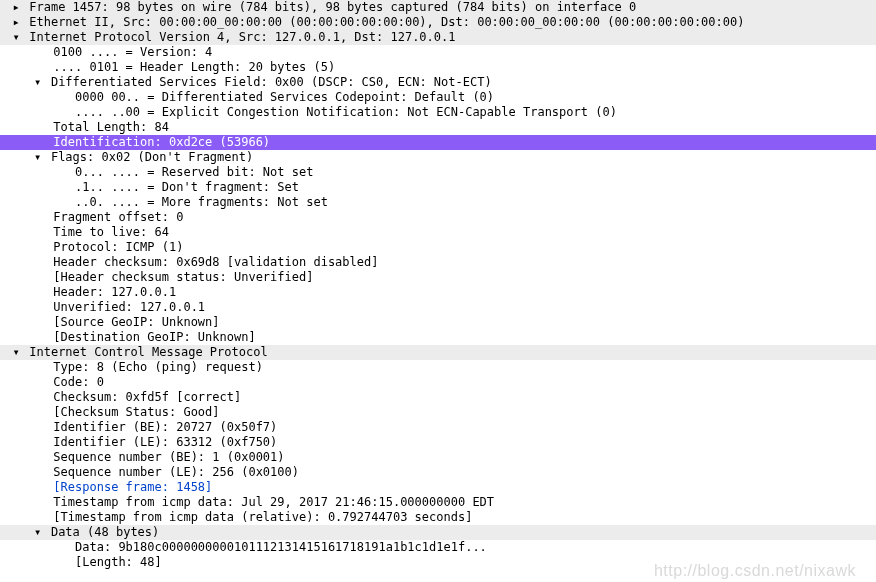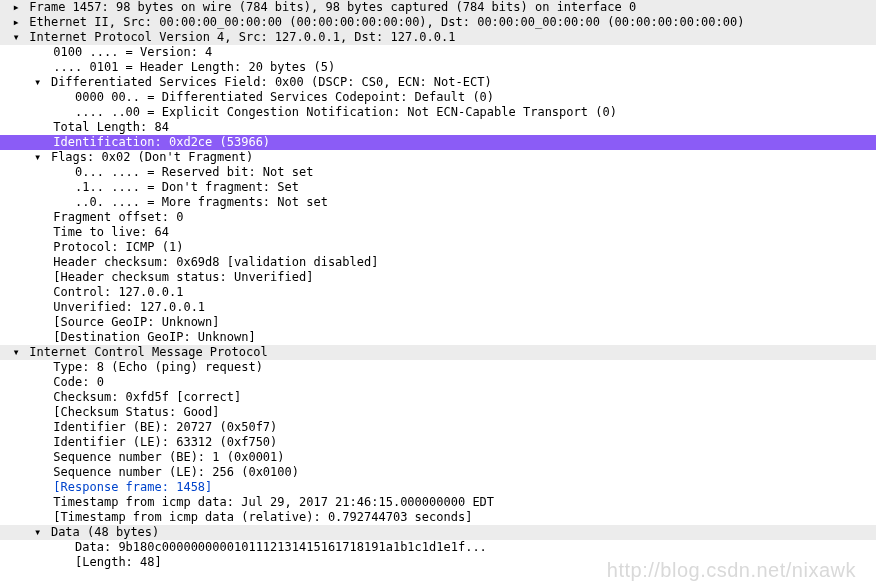--- a/index.html
+++ b/index.html
@@ -25,21 +25,21 @@
     color: #ffffff;
   }
   .tw { display:inline-block; width:12px; text-align:center; }
   .link { color:#0044cc; }
   .watermark {
     position: absolute;
     right: 20px;
     bottom: 4px;
     color: #d9d9d9;
     font-family: Arial, sans-serif;
-    font-size: 20px;
+    font-size: 16px;
     letter-spacing: 0.5px;
   }
 </style>
 </head>
 <body>
 
 <div class="row hdr"><span class="tw">▸</span> <span>Frame 1457: 98 bytes on wire (784 bits), 98 bytes captured (784 bits) on interface 0</span></div>
 <div class="row hdr"><span class="tw">▸</span> <span>Ethernet II, Src: 00:00:00_00:00:00 (00:00:00:00:00:00), Dst: 00:00:00_00:00:00 (00:00:00:00:00:00)</span></div>
 <div class="row hdr"><span class="tw">▾</span> <span>Internet Protocol Version 4, Src: 127.0.0.1, Dst: 127.0.0.1</span></div>
 <div class="row">      <span>0100 .... = Version: 4</span></div>
@@ -51,21 +51,21 @@
 <div class="row sel">      <span>Identification: 0xd2ce (53966)</span></div>
 <div class="row">   <span class="tw">▾</span> <span>Flags: 0x02 (Don't Fragment)</span></div>
 <div class="row">         <span>0... .... = Reserved bit: Not set</span></div>
 <div class="row">         <span>.1.. .... = Don't fragment: Set</span></div>
 <div class="row">         <span>..0. .... = More fragments: Not set</span></div>
 <div class="row">      <span>Fragment offset: 0</span></div>
 <div class="row">      <span>Time to live: 64</span></div>
 <div class="row">      <span>Protocol: ICMP (1)</span></div>
 <div class="row">      <span>Header checksum: 0x69d8 [validation disabled]</span></div>
 <div class="row">      <span>[Header checksum status: Unverified]</span></div>
-<div class="row">      <span>Control: 127.0.0.1</span></div>
+<div class="row">      <span>Header: 127.0.0.1</span></div>
 <div class="row">      <span>Unverified: 127.0.0.1</span></div>
 <div class="row">      <span>[Source GeoIP: Unknown]</span></div>
 <div class="row">      <span>[Destination GeoIP: Unknown]</span></div>
 <div class="row hdr"><span class="tw">▾</span> <span>Internet Control Message Protocol</span></div>
 <div class="row">      <span>Type: 8 (Echo (ping) request)</span></div>
 <div class="row">      <span>Code: 0</span></div>
 <div class="row">      <span>Checksum: 0xfd5f [correct]</span></div>
 <div class="row">      <span>[Checksum Status: Good]</span></div>
 <div class="row">      <span>Identifier (BE): 20727 (0x50f7)</span></div>
 <div class="row">      <span>Identifier (LE): 63312 (0xf750)</span></div>

